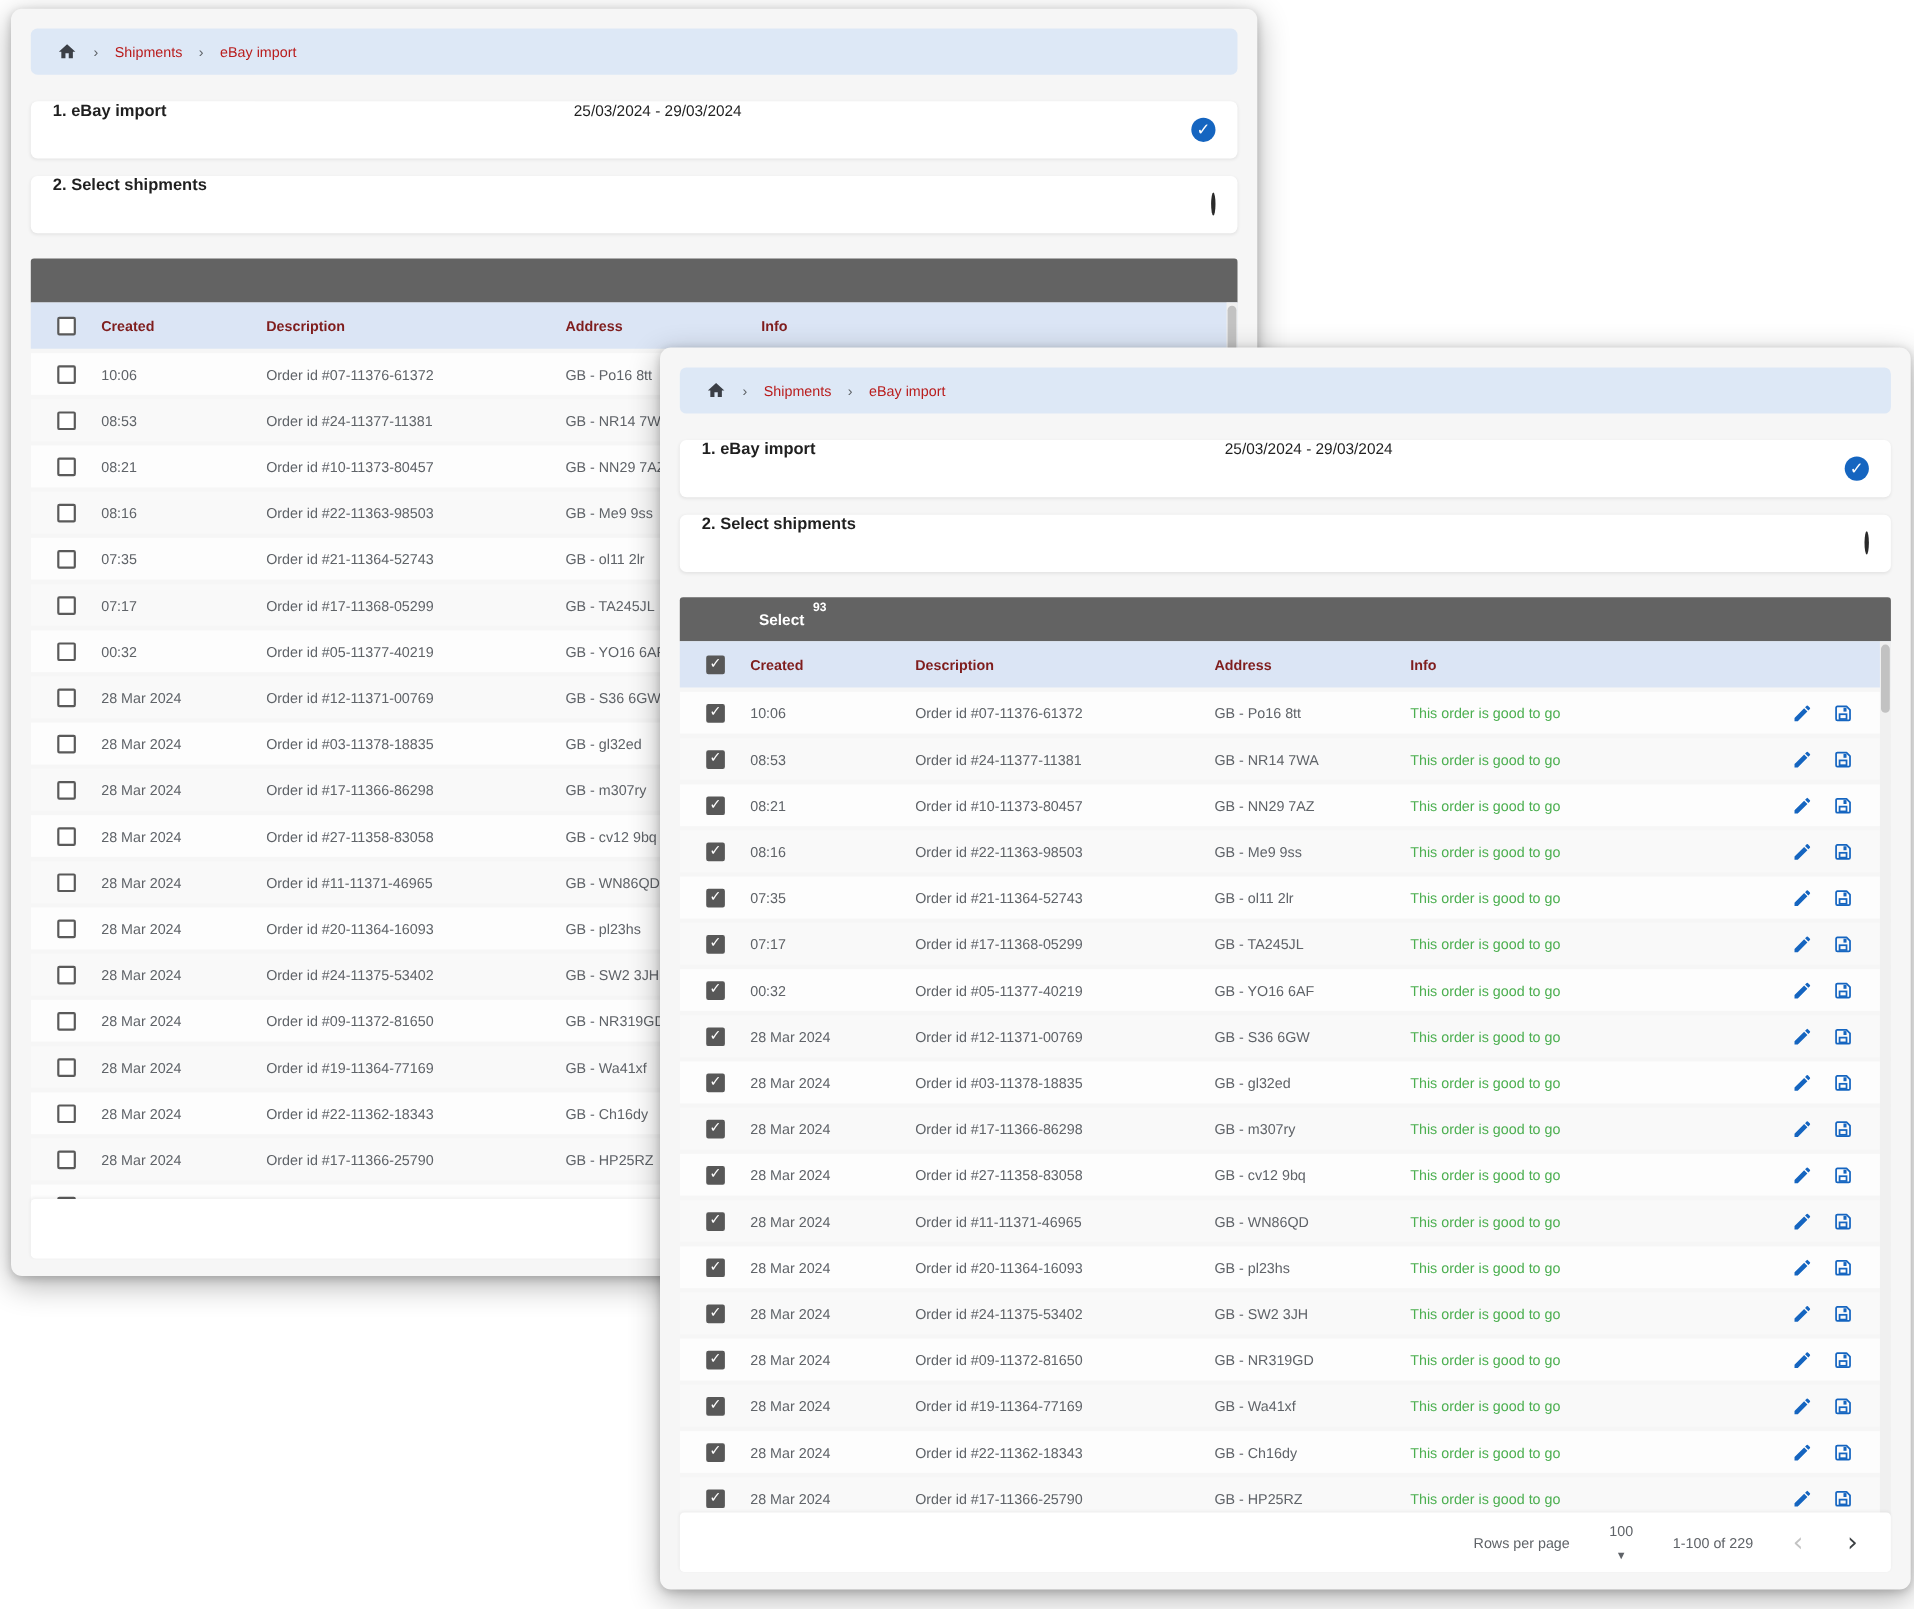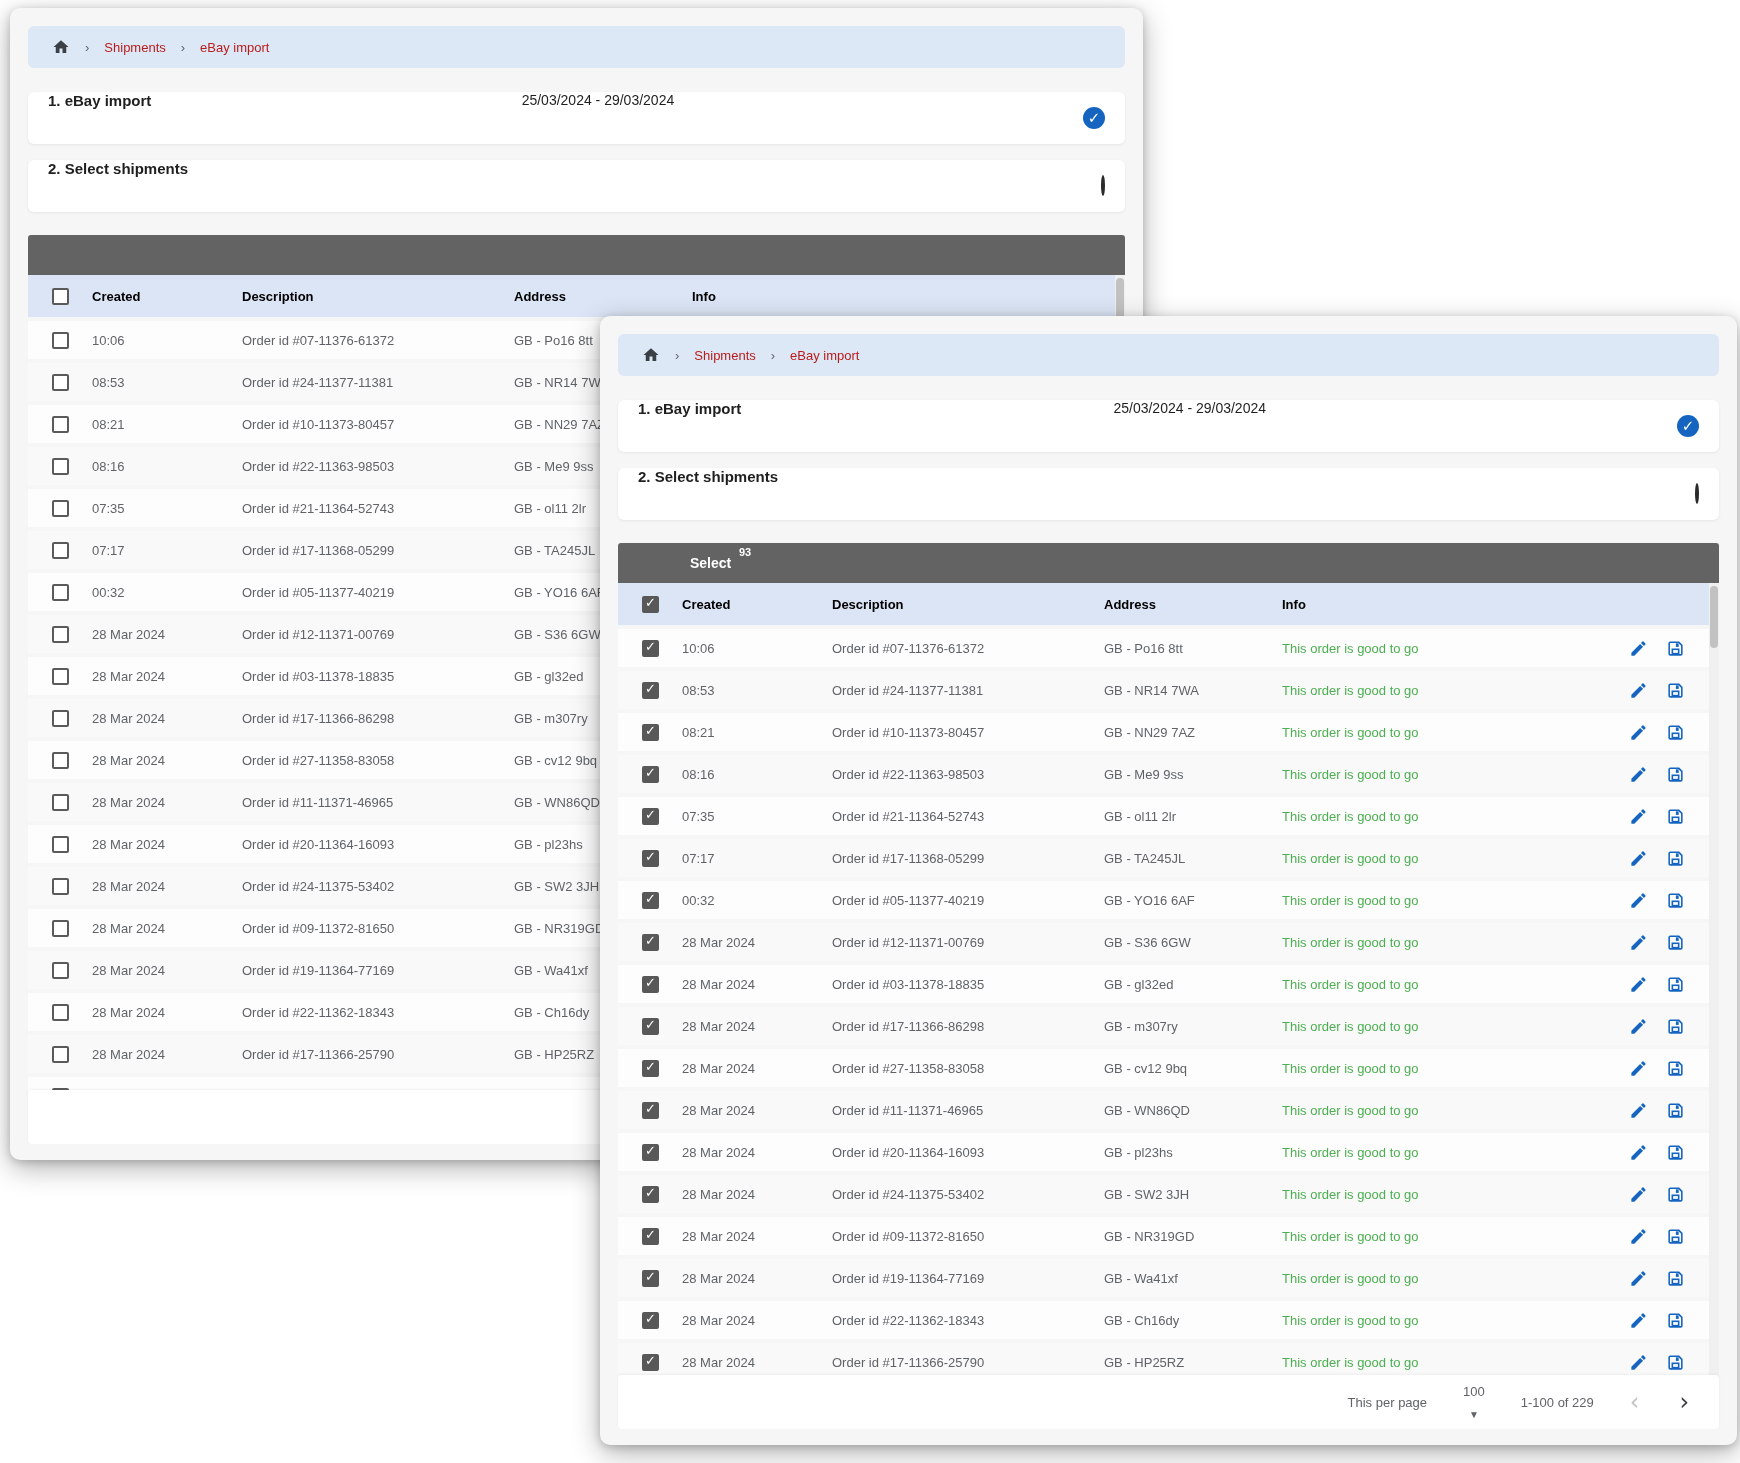--- a/index.html
+++ b/index.html
@@ -28,21 +28,21 @@
                   display:flex; align-items:center; justify-content:center; font-size:15px; font-weight:bold; }
   .radio-circle { width:21px; height:21px; border-radius:50%; border:2.5px solid #2a2a2a; background:#fff; }
 
   .table-area { position:relative; }
   .table-toolbar { height:40px; background:#636363; border-radius:3px 3px 0 0; display:flex; align-items:center; }
   .import-btn { margin-left:72px; background:none; border:none; color:#ffffff; font-size:14px;
                 font-weight:bold; position:relative; cursor:pointer; font-family:inherit; }
   .import-badge { position:absolute; top:-9px; right:-20px; font-size:11px; color:#ffffff; font-weight:bold; }
 
   .table-header { height:42px; background:#dbe5f5; display:flex; align-items:center;
-                  font-size:13px; font-weight:bold; color:#000000; }
+                  font-size:13px; font-weight:bold; color:#7f1d1d; }
   .rows { overflow:hidden; }
   .win-front .rows { height:790px; }
   .win-back  .rows { height:810px; }
   .row { height:38px; margin-top:4px; background:#fdfdfd; display:flex; align-items:center;
          font-size:13px; color:#5f6368; }
   .rows .row:nth-child(even) { background:#f9f9f9; }
 
   .col-check   { width:64px; display:flex; justify-content:center; }
   .col-created { width:150px; }
   .col-desc    { width:272px; }
@@ -1048,21 +1048,21 @@
       </span>
     </div>
   </div>
         </div>
       <div class="vscroll">
           <div class="thumb"></div>
         </div>
     </div>
 
     <div class="footer">
-      <span>This per page</span>
+      <span>Rows per page</span>
       <span class="rpp-group">
         <span>100</span>
         <span class="dd-arrow">▼</span>
       </span>
       <span>1-100 of 229</span>
       <span class="pg-nav">
         <span class="chev disabled">‹</span>
         <span class="chev enabled">›</span>
       </span>
     </div>

